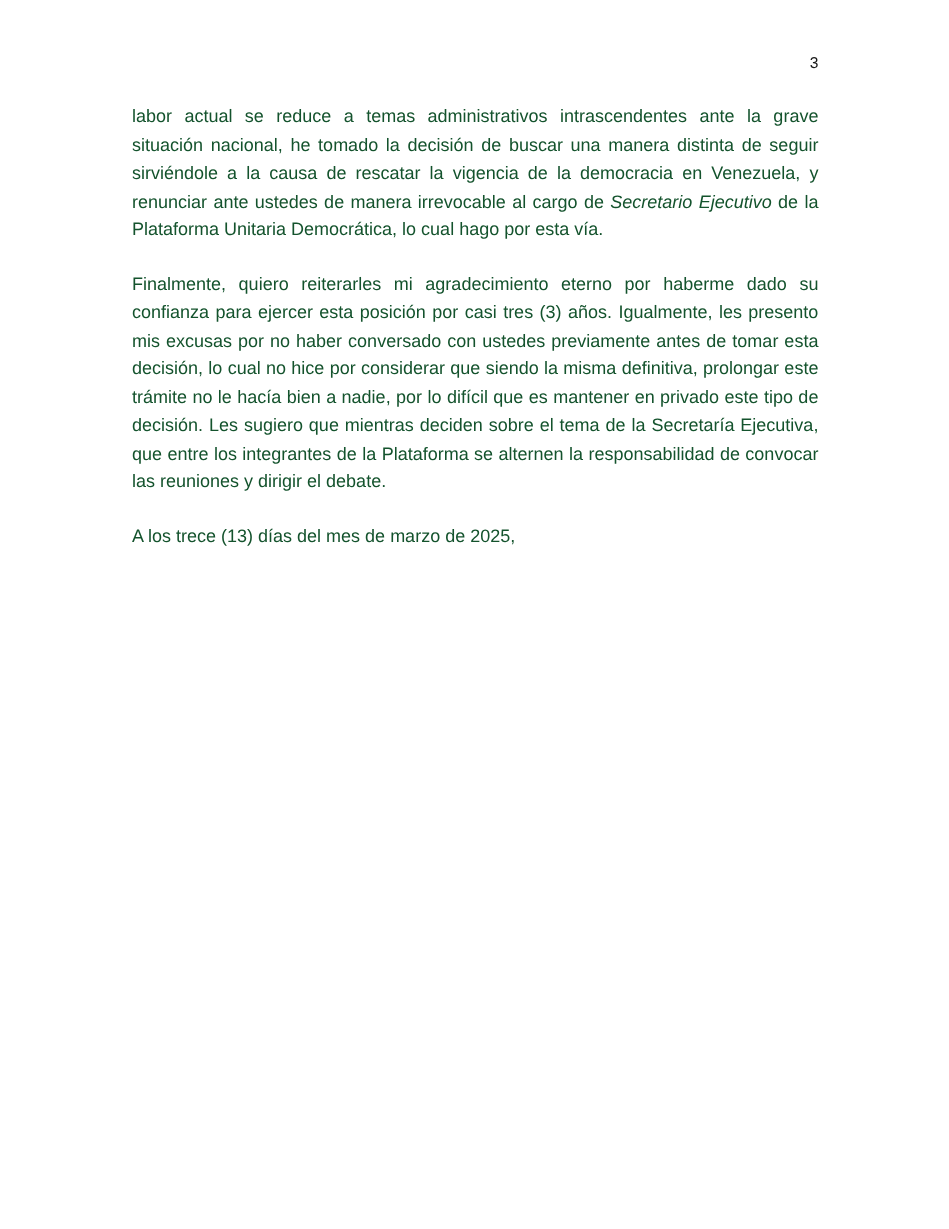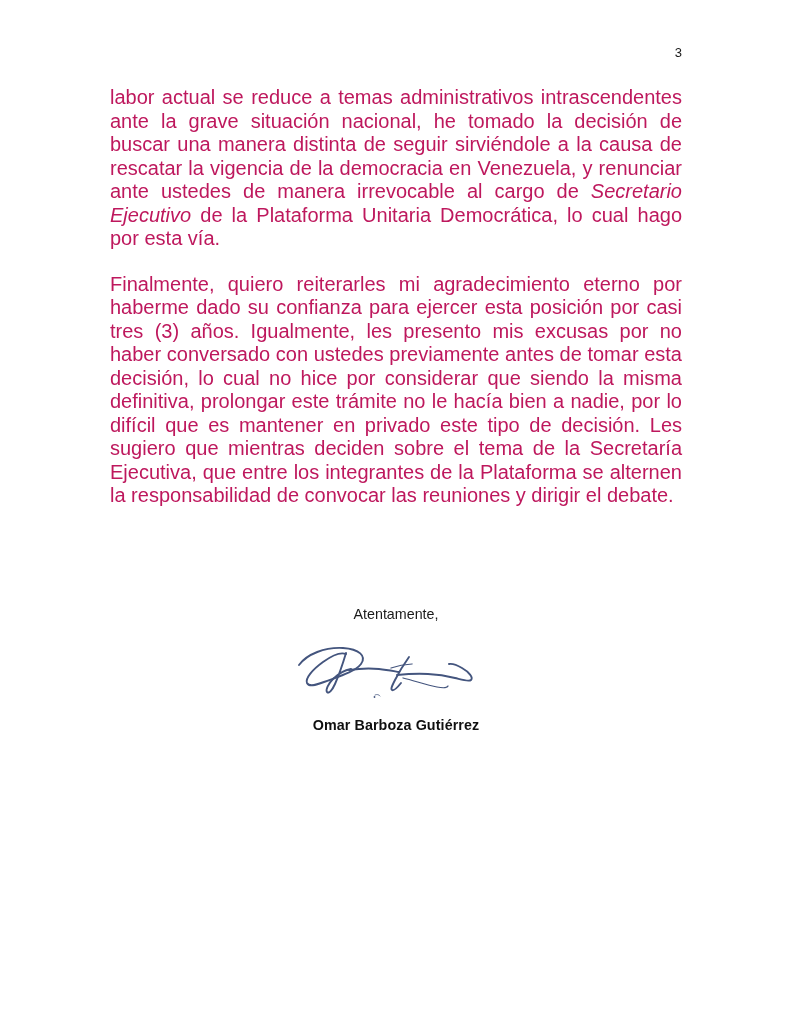--- a/index.html
+++ b/index.html
@@ -38,25 +38,25 @@
   
   .content {
     position: absolute;
     left: 110px;
     top: 86px;
     width: 572px;
   }
 
   p.para {
     margin: 0 0 22px 0;
-    font-size: 20px;
+    font-size: 15px;
     line-height: 23.5px;
     text-align: justify;
     text-justify: inter-word;
-    color: #be185d;
+    color: #14532d;
     hyphens: none;
   }
   p.para:last-child {
     margin-bottom: 0;
   }
   p.para.no-justify {
     text-align: left;
   }
   .ital {
     font-style: italic;
@@ -116,43 +116,17 @@
 </head>
 <body>
 
 <div class="page">
 
   <div class="page-number">3</div>
 
   <div class="content">
     <p class="para"><span>labor actual se reduce a temas administrativos intrascendentes ante la grave situación nacional, he tomado la decisión de buscar una manera distinta de seguir sirviéndole a la causa de rescatar la vigencia de la democracia en Venezuela, y renuncia</span><span>r ante ustedes de manera irrevocable al cargo de </span><span class="ital">Secretario Ejecutivo</span><span> de la Plataforma Unitaria Democrática, lo cual hago por esta vía.</span></p>
     <p class="para"><span>Finalmente, quiero reiterarles mi agradecimiento eterno por haberme dado su confianza para ejercer esta posición por casi tres (3) años. Igualmente, les presento mis excusas por no haber conversado con ustedes previamente antes de tomar esta decisión, lo cual no hice por considerar que siendo la misma definitiva, prolongar este trámite no le hacía bien a nadie, por lo difícil que es mantener en privado este tipo de decisión. Les sugiero que mientras deciden sobre el tema de la Secretaría Ejecutiva, que entre los integrantes de la Plataforma se alternen la responsabilidad de convocar las reuniones y dirigir el debate.</span></p>
+    <p class="para no-justify"><span>A los trece (13) días del mes de marzo de 2025,</span></p>
   </div>
 
-  <div class="closing">
-
-    <span class="closing-salutation">Atentamente,</span>
-
-    <div class="signature-wrap">
-      <svg class="signature-svg" viewBox="0 0 210 72" aria-hidden="true">
-
-        <path class="sig-main" d="M8 28 C16 17, 34 10, 52 11 C68 12, 76 19, 70 27 C64 35, 46 40, 33 45 C24 48.5, 18 50, 16 46 C14 41.5, 21 33, 32 25 C41 18.5, 50 15, 55 17"></path>
-
-        <path class="sig-main" d="M55 16 C52 26, 48 38, 44 47 C41 53.5, 38 57, 36 55 C34.5 53, 37 47, 42 42 C47 37, 54 33, 60 32"></path>
-
-        <path class="sig-main" d="M58 33 C68 31.5, 78 31, 88 32 C96 32.8, 102 34, 108 35"></path>
-
-        <path class="sig-main" d="M118 20 C113 27, 108 35, 104 43 C101 48.8, 99.5 52, 101 53 C102.5 54, 106 51, 110 46"></path>
-        <path class="sig-thin" d="M100 31 C106 29, 113 27.5, 121 27"></path>
-
-        <path class="sig-main" d="M106 38 C116 37, 126 36.5, 137 37 C147 37.5, 156 39, 164 41 C172 43, 178 45, 180 43 C182.5 40.5, 178 35, 171 31 C166 28, 161 26.5, 158 27"></path>
-        <path class="sig-thin" d="M112 41 C124 44, 136 48, 146 50 C152 51.2, 156 51, 157 49"></path>
-
-        <path class="sig-hair" d="M84 58 C86 57, 88 57.5, 89 59"></path>
-        <circle class="sig-dot" cx="83.5" cy="60" r="0.9"></circle>
-      </svg>
-    </div>
-
-    <span class="signer-name">Omar Barboza Gutiérrez</span>
-
-  </div>
 
 </div>
 
 </body></html>

